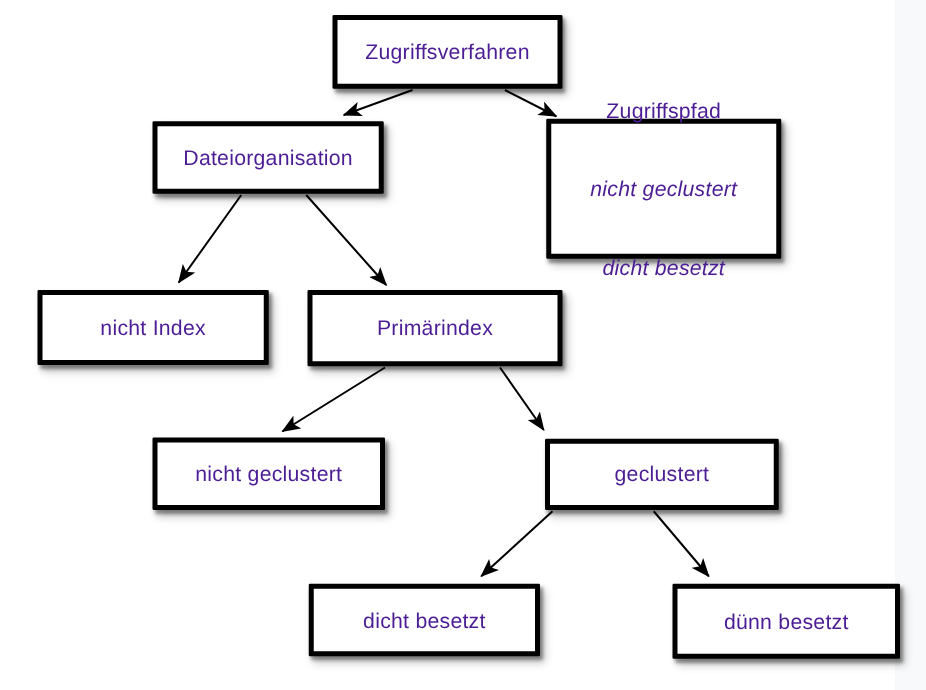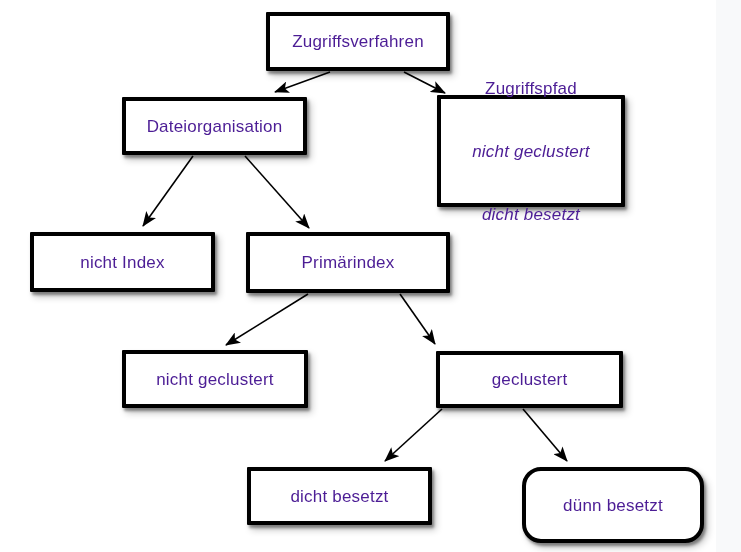--- a/index.html
+++ b/index.html
@@ -59,21 +59,21 @@
 
   
   #n-root            { left: 266px; top:  12px; width: 184px; height:  59px; }
   #n-dateiorg        { left: 122px; top:  97px; width: 185px; height:  58px; }
   #n-zugriffspfad    { left: 437px; top:  95px; width: 188px; height: 112px; gap: 36px; }
   #n-ohne-index      { left:  30px; top: 232px; width: 185px; height:  60px; }
   #n-primaerindex    { left: 246px; top: 232px; width: 204px; height:  61px; }
   #n-nicht-gecl      { left: 122px; top: 350px; width: 186px; height:  58px; }
   #n-geclustert      { left: 396px; top: 351px; width: 187px; height:  57px; margin-left: 40px; }
   #n-dicht-besetzt   { left: 247px; top: 467px; width: 185px; height:  58px; }
-  #n-duenn-besetzt   { left: 522px; top: 467px; width: 182px; height:  76px; border-radius: 19px; }
+  #n-duenn-besetzt   { left: 538px; top: 467px; width: 182px; height:  60px; }
 </style>
 </head>
 <body>
 
 <div id="stage">
 
   <div class="right-strip"></div>
 
   <svg class="edges-layer" width="741" height="552" viewBox="0 0 741 552" xmlns="http://www.w3.org/2000/svg">
     <defs>

